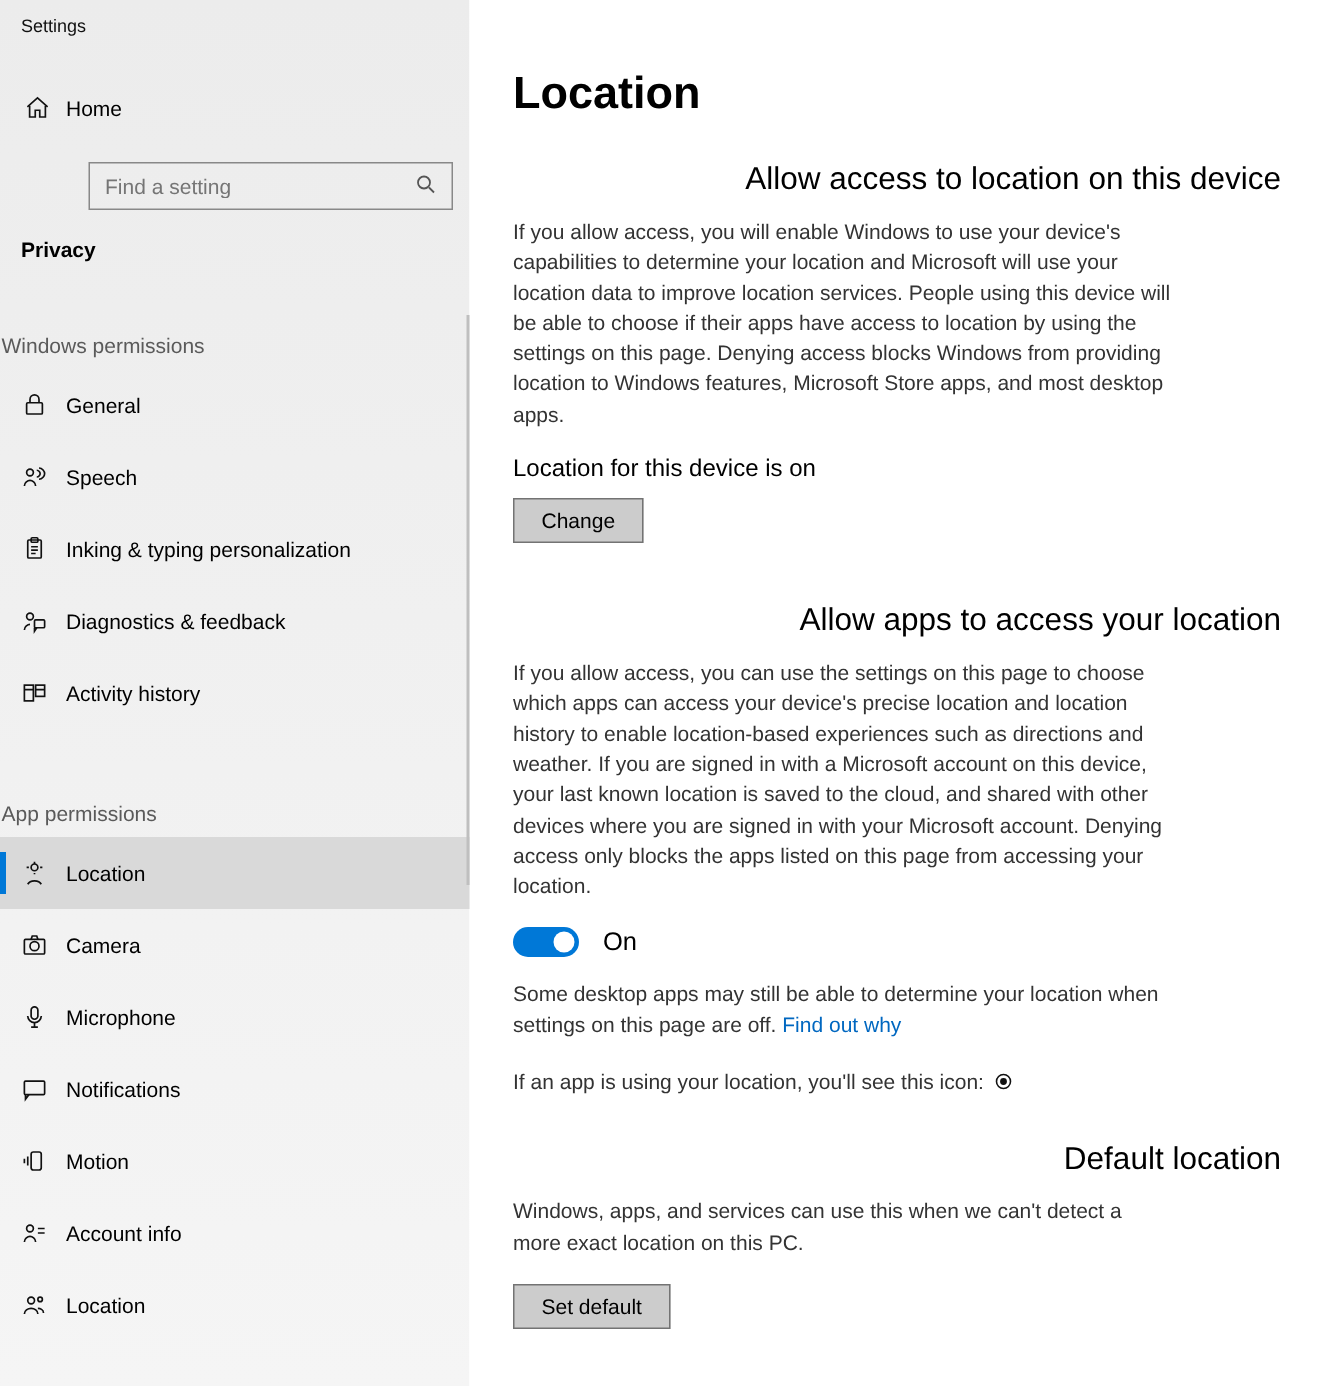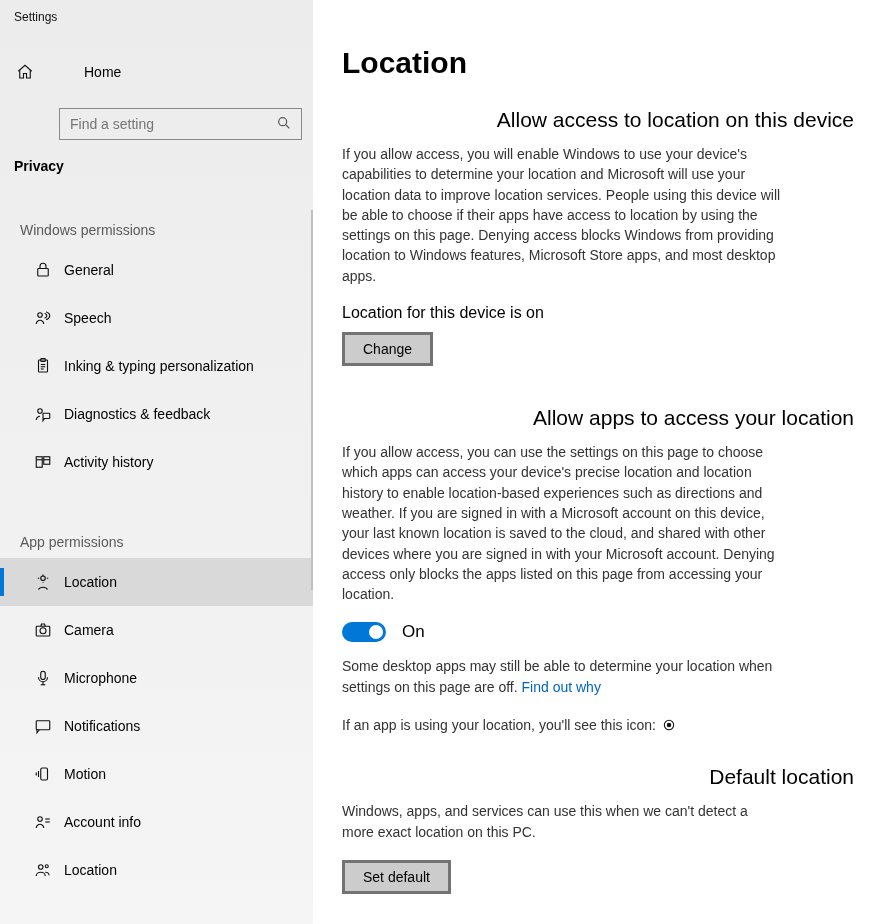--- a/index.html
+++ b/index.html
@@ -26,21 +26,20 @@
     padding: 10px 0 0 14px;
     color: #111;
   }
   .home-row {
     display: flex;
     align-items: center;
     height: 48px;
     padding-left: 14px;
     margin-top: 24px;
     cursor: pointer;
-    gap: 40px;
   }
   .home-row .icon { width: 22px; display: flex; justify-content: center; }
   .home-row .label { margin-left: 8px; font-size: 14px; }
   .search-wrap {
     margin: 12px 11px 0 11px;
     padding-left: 48px;
   }
   .search-input {
     width: 100%;
     height: 32px;
@@ -57,29 +56,29 @@
     color: #555;
   }
   .current-page {
     font-weight: 600;
     padding: 18px 16px 0 14px;
     font-size: 14px;
   }
   .group-header {
     color: #5a5a5a;
     font-size: 14px;
-    padding: 0 0 0 20px;
+    padding: 0 0 0 1px;
     margin-top: 48px;
     margin-bottom: 8px;
   }
   .nav-item {
     display: flex;
     align-items: center;
     height: 48px;
-    padding-left: 32px;
+    padding-left: 12px;
     cursor: pointer;
   }
   .nav-item.selected {
     background: #d9d9d9;
   }
   .selection-bar {
     position: absolute;
     left: 0;
     width: 4px;
     height: 28px;
@@ -125,21 +124,21 @@
     color: #333;
     max-width: 440px;
     margin: 0 0 18px 0;
   }
   .status-line {
     font-size: 16px;
     margin-bottom: 10px;
   }
   .btn {
     background: #ccc;
-    border: 3px solid #737373;
+    border: 1px solid #737373;
     padding: 6px 18px;
     font-size: 14px;
     cursor: pointer;
     border-radius: 0;
     text-align: center;
   }
   .toggle-row {
     display: flex;
     align-items: center;
     margin-bottom: 14px;

